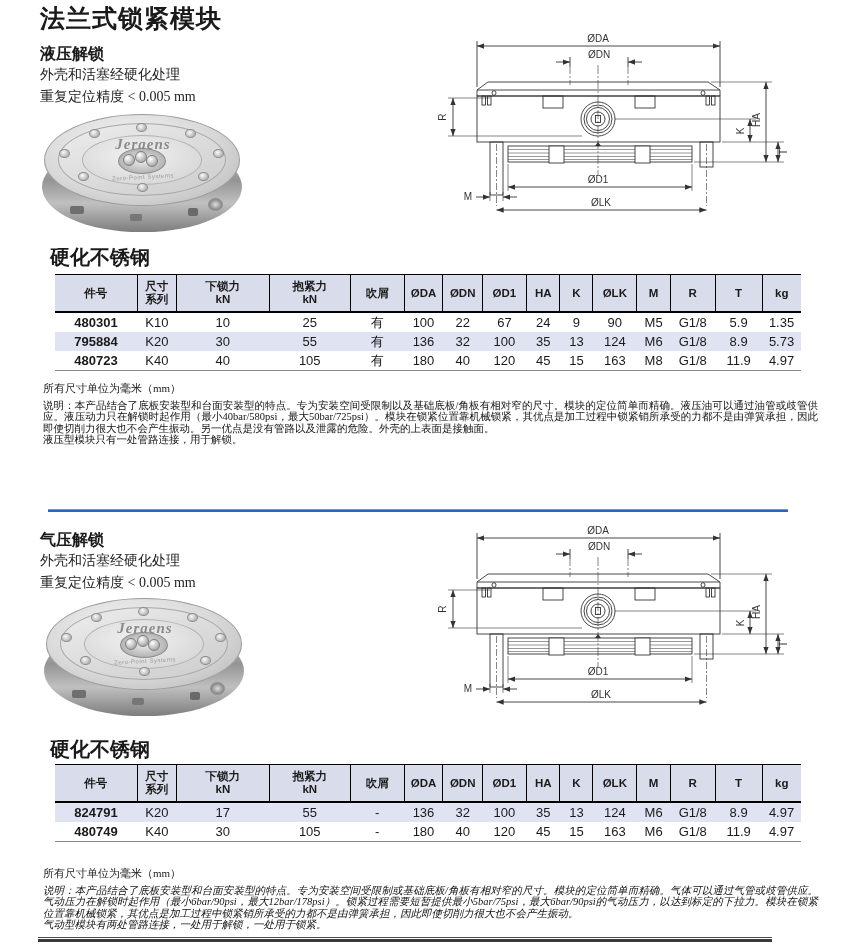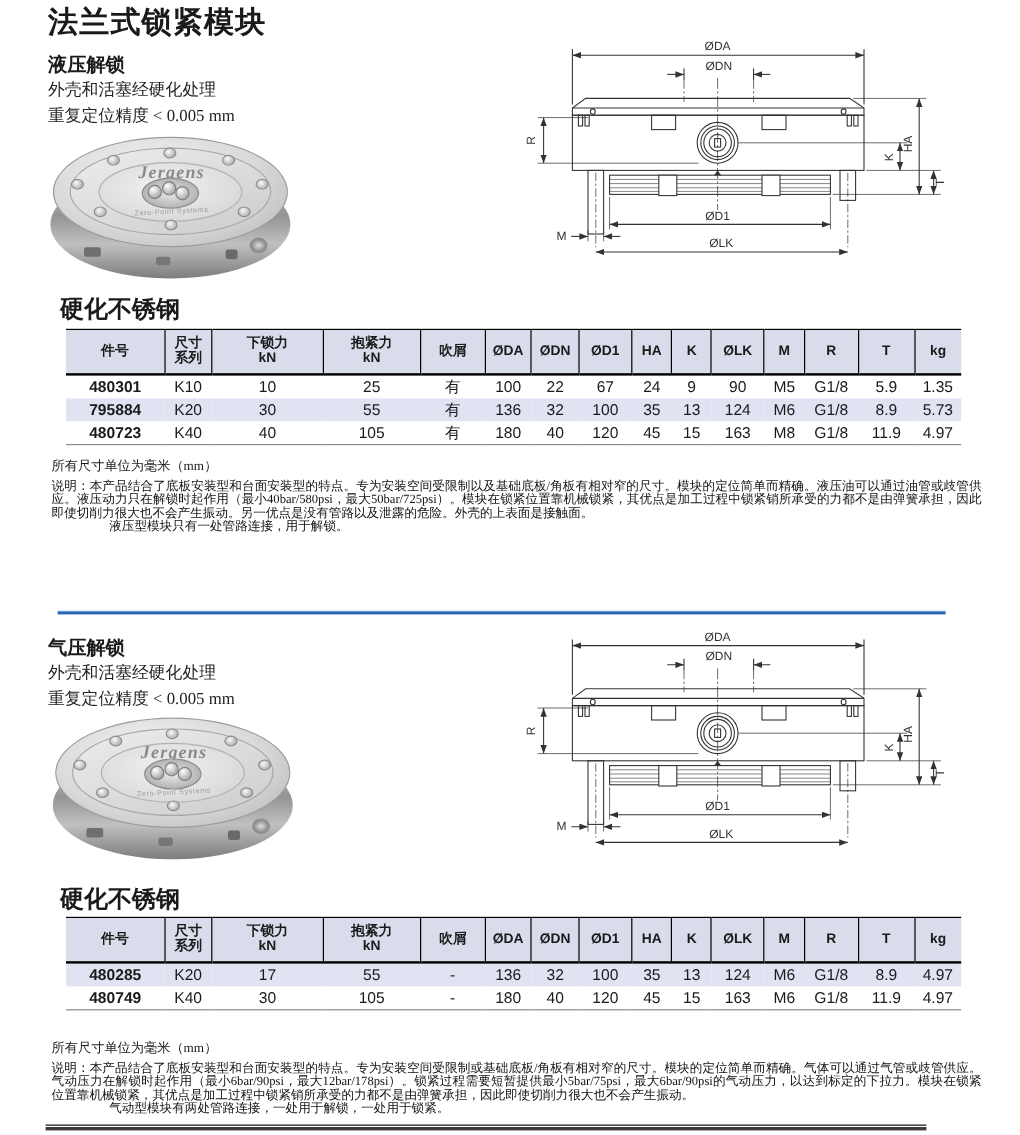--- a/index.html
+++ b/index.html
@@ -15,21 +15,21 @@
     position:relative;width:850px;height:946px;background:#fff;overflow:hidden;
     font-family:"Liberation Sans",sans-serif;color:var(--ink);
   }
   .abs{position:absolute;}
   .page-title{left:40px;top:2px;font-size:25px;font-weight:bold;letter-spacing:1px;}
   .sec-heading{font-size:16px;font-weight:bold;}
   .sub-line{font-family:"Liberation Serif",serif;font-size:14px;color:#222;}
   .tbl-heading{font-size:20px;font-weight:bold;}
   .units-note{font-family:"Liberation Serif",serif;font-size:11px;}
   .desc{font-family:"Liberation Serif",serif;font-size:10.5px;line-height:11.4px;width:775px;color:#111;text-align:justify;}
-  .desc .tail{margin-top:0;margin-left:48px;}
+  .desc .tail{margin-top:0;}
   .divider-blue{background:linear-gradient(180deg,#6f9bd4 0 1px,var(--accent) 1px 100%);height:3px;}
   .page-bottom-rule{height:5px;background:linear-gradient(180deg,#4a4a4a 0 1.4px,#ffffff 1.4px 2.4px,#3a3a3a 2.4px 100%);}
 
   
   table.spec{border-collapse:collapse;width:746px;table-layout:fixed;}
   table.spec th{
     background:var(--hdr-bg);font-size:11.5px;font-weight:bold;text-align:center;vertical-align:middle;
     border-top:1.2px solid #000;border-bottom:2.5px solid #000;border-left:1px solid #000;
     white-space:pre-line;height:37px;padding:1px 0;line-height:12.5px;
   }
@@ -470,21 +470,21 @@
           <th>K</th>
           <th>ØLK</th>
           <th>M</th>
           <th>R</th>
           <th>T</th>
           <th>kg</th>
         </tr>
       </thead>
     <tbody>
         <tr class="alt">
-          <td class="pn">480285</td>
+          <td class="pn">824791</td>
           <td>K20</td>
           <td>17</td>
           <td>55</td>
           <td>-</td>
           <td>136</td>
           <td>32</td>
           <td>100</td>
           <td>35</td>
           <td>13</td>
           <td>124</td>
@@ -507,19 +507,19 @@
           <td>163</td>
           <td>M6</td>
           <td>G1/8</td>
           <td>11.9</td>
           <td>4.97</td>
         </tr>
       </tbody>
   </table>
 
   <div class="abs units-note" style="left:43px;top:866px;">所有尺寸单位为毫米（mm）</div>
-  <div class="abs desc" style="left:43px;top:885px;">
+  <div class="abs desc" style="left:43px;top:885px;font-style:italic;">
     <div>说明：本产品结合了底板安装型和台面安装型的特点。专为安装空间受限制或基础底板/角板有相对窄的尺寸。模块的定位简单而精确。气体可以通过气管或歧管供应。气动压力在解锁时起作用（最小6bar/90psi，最大12bar/178psi）。锁紧过程需要短暂提供最小5bar/75psi，最大6bar/90psi的气动压力，以达到标定的下拉力。模块在锁紧位置靠机械锁紧，其优点是加工过程中锁紧销所承受的力都不是由弹簧承担，因此即使切削力很大也不会产生振动。</div>
     <div class="tail">气动型模块有两处管路连接，一处用于解锁，一处用于锁紧。</div>
   </div>
 
   <div class="abs page-bottom-rule" style="left:38px;top:937px;width:734px;"></div>
 </div>
 
 </body></html>

